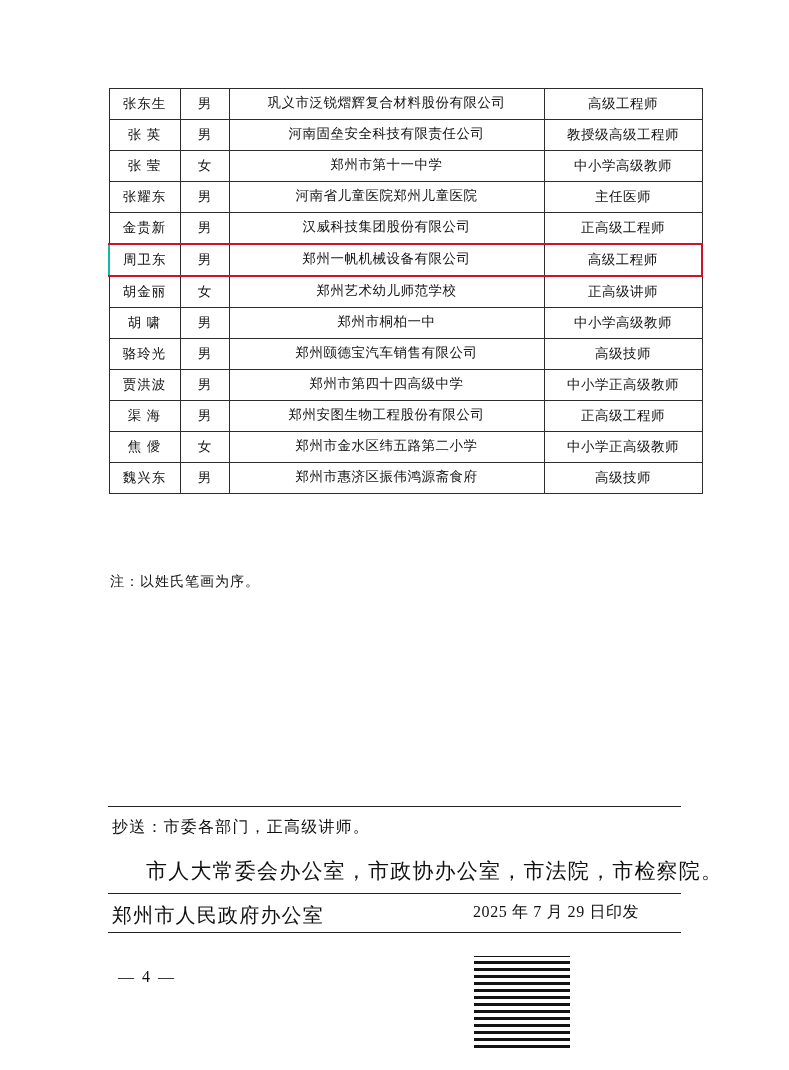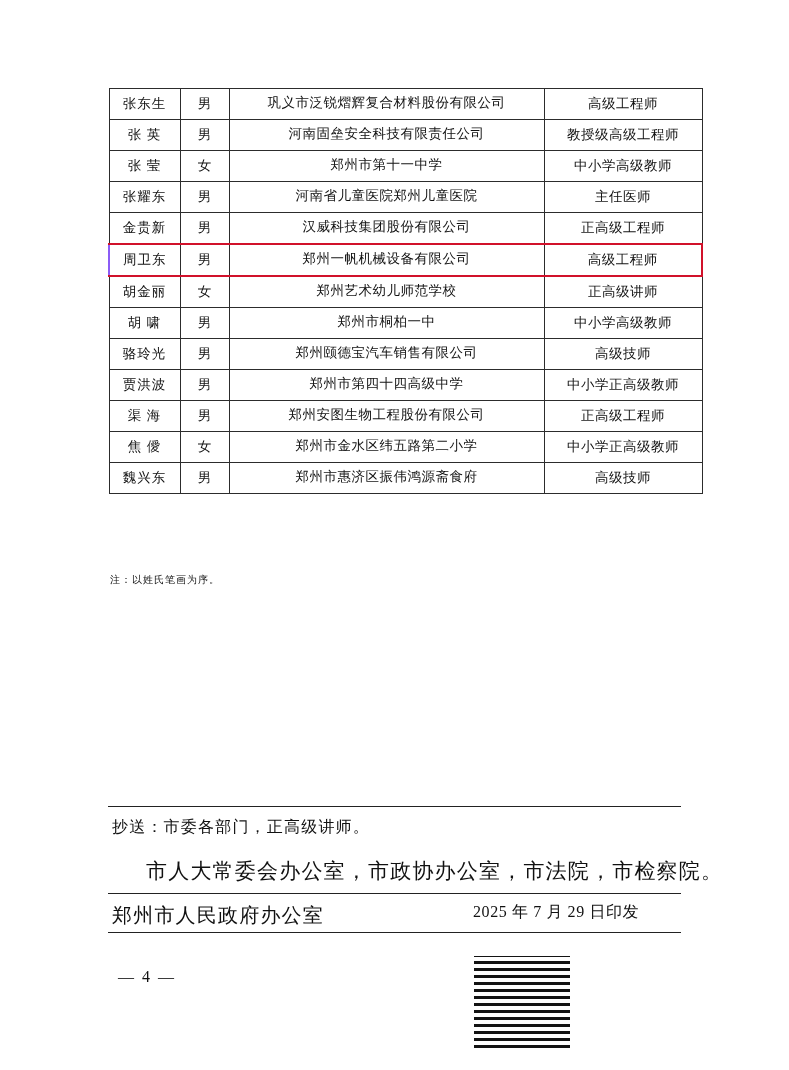--- a/index.html
+++ b/index.html
@@ -47,28 +47,28 @@
   td.c-name   { width: 66px; letter-spacing: 1px; }
   td.c-gender { width: 44px; }
   td.c-org    { width: 310px; letter-spacing: 0.5px; font-family: Liberation Mono, monospace; }
   td.c-title  { width: 153px; letter-spacing: 0.5px; }
 
   
   tr.highlight td {
     border-top: 2px solid #d1112a;
     border-bottom: 2px solid #d1112a;
   }
-  tr.highlight td:first-child { border-left: 2px solid #8b5cf6; }
+  tr.highlight td:first-child { border-left: 2px solid #14b8a6; }
   tr.highlight td:last-child  { border-right: 2px solid #d1112a; }
 
   .note {
     position: absolute;
     left: 110px;
     top: 573px;
-    font-size: 10px;
+    font-size: 14px;
     letter-spacing: 1px;
   }
 
   
   .footer-rule-top {
     position: absolute;
     left: 108px;
     top: 806px;
     width: 573px;
     height: 0;

